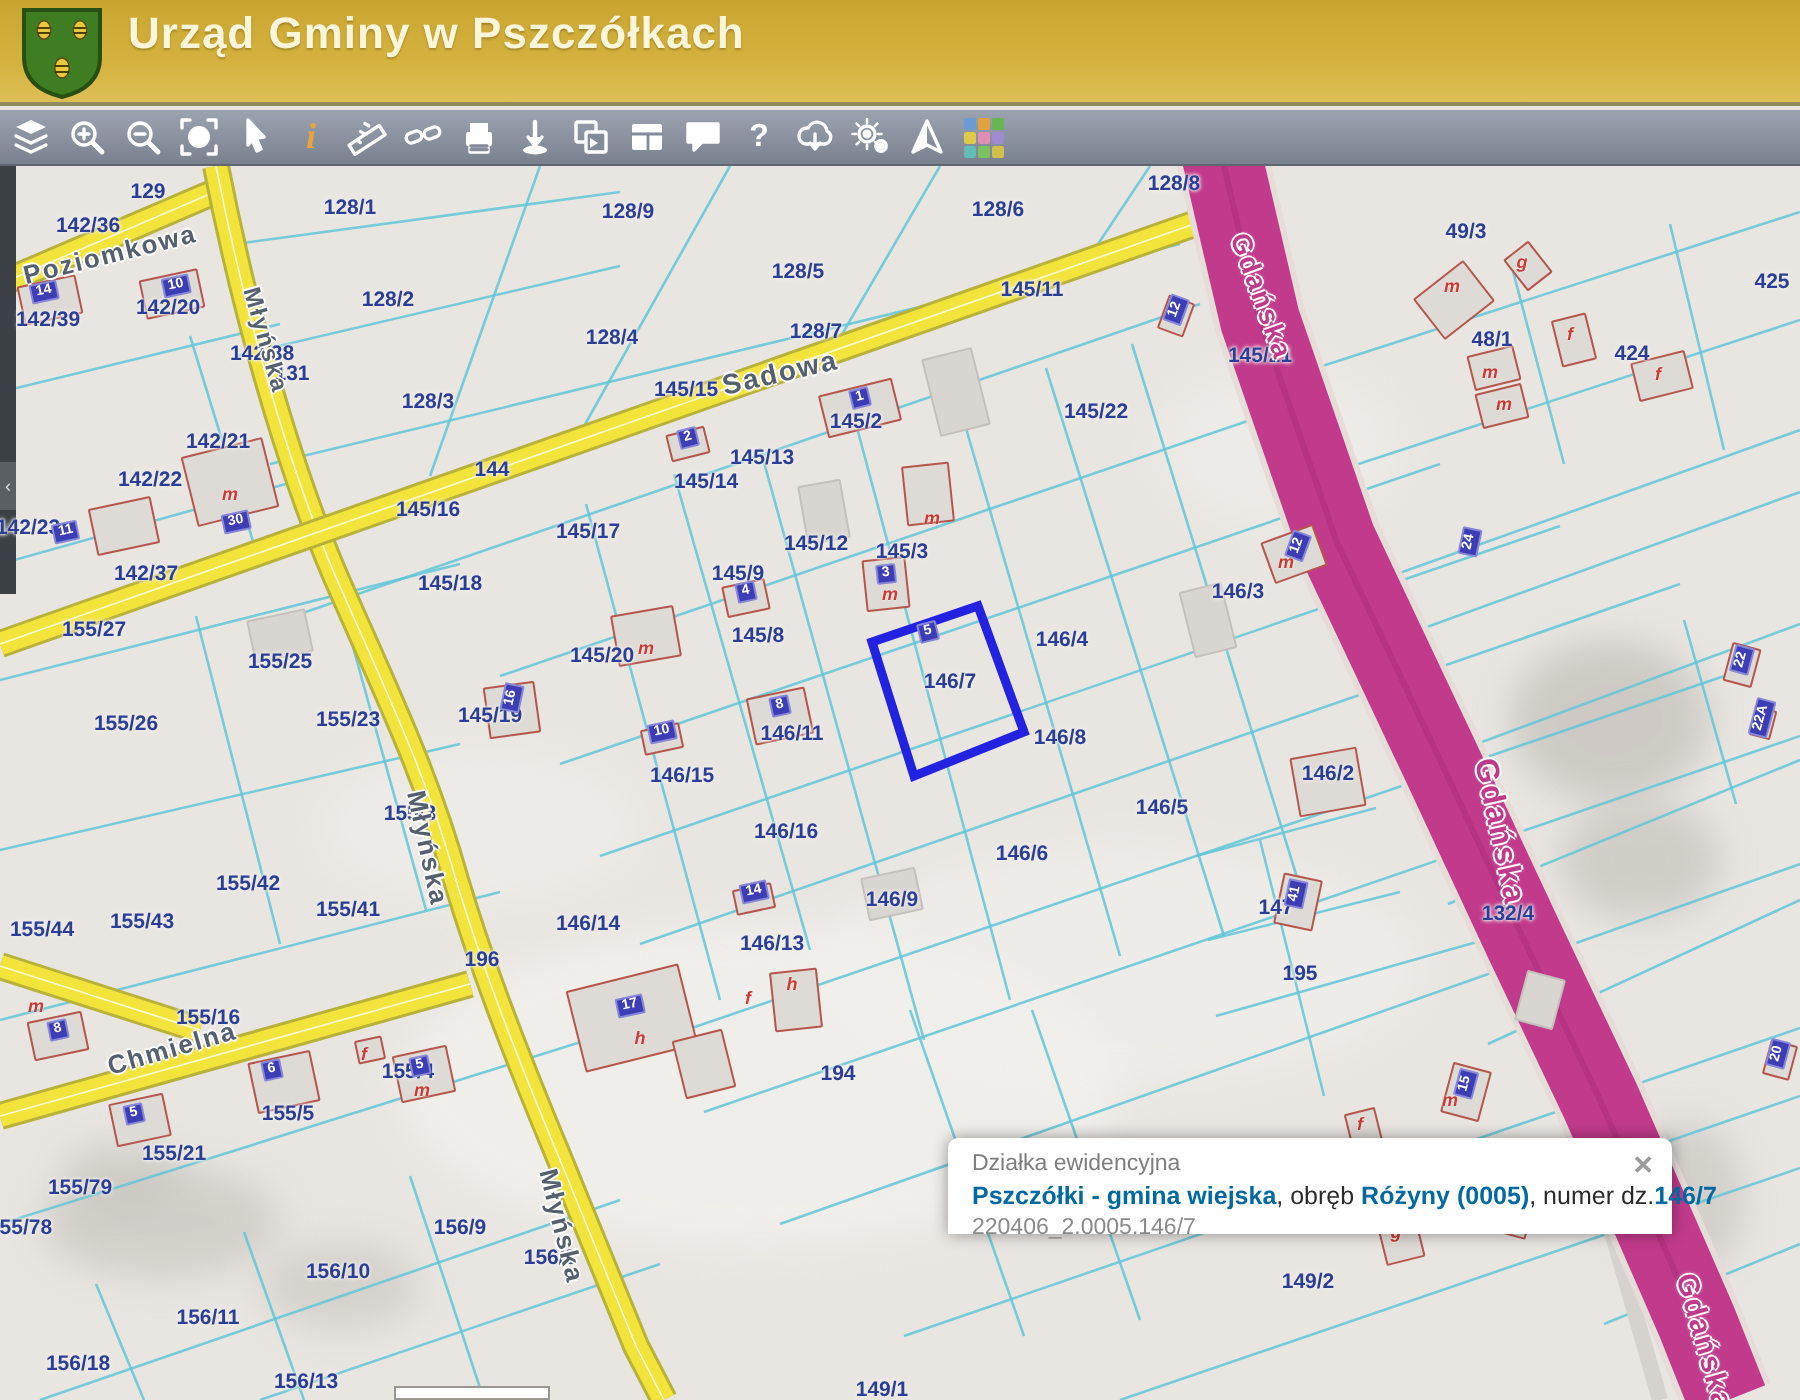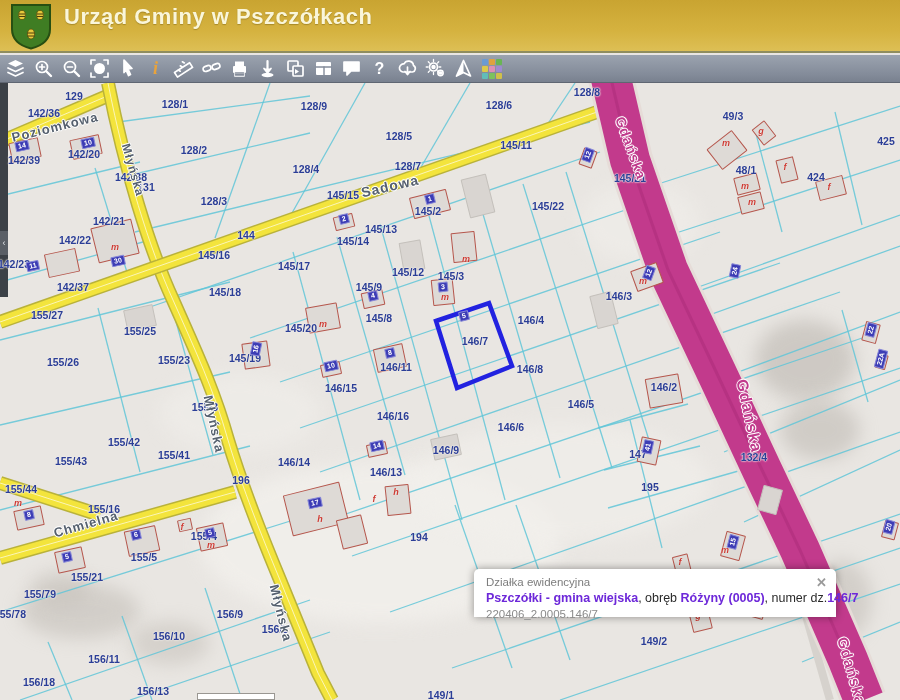--- a/index.html
+++ b/index.html
@@ -50,21 +50,21 @@
   #leftstrip .grip { position:absolute; left:0; top:148px; width:8px; height:24px; background:#5a5f66;
     color:#dfe2e6; font-size:9px; line-height:24px; text-align:center; cursor:pointer; }
 
   #scalebar { position:absolute; left:197px; top:610px; width:78px; height:7px; background:#fff; border:1px solid #9a9792; }
 
   
   #popup { position:absolute; left:474px; top:569px; width:362px; height:48px; background:#fff;
     border-radius:5px 5px 0 0; box-shadow:0 0 8px rgba(0,0,0,.4); padding:7px 12px 0 12px; z-index:30; }
   #popup-title { font-size:11.5px; color:#7d7d7d; }
   #popup-line { font-size:12.5px; color:#2a2a2a; margin-top:3px; white-space:nowrap; }
-  #popup-line b { color:#6d28d9; }
+  #popup-line b { color:#0369a1; }
   #popup-code { font-size:11.5px; color:#8a8a8a; margin-top:3px; }
   #popup-close { position:absolute; right:9px; top:6px; color:#9a9a9a; font-size:13px; font-weight:bold; cursor:pointer; }
 </style>
 </head>
 <body>
 
 <div id="stage">
 
   <div id="header">
     <svg id="logo" viewBox="0 0 42 47">
@@ -391,21 +391,21 @@
       <div class="plabel" style="left: 225px; top: 209px;">145/18</div>
       <div class="plabel" style="left: 47px; top: 232px;">155/27</div>
       <div class="plabel" style="left: 140px; top: 248px;">155/25</div>
       <div class="plabel" style="left: 245px; top: 275px;">145/19</div>
       <div class="plabel" style="left: 63px; top: 279px;">155/26</div>
       <div class="plabel" style="left: 174px; top: 277px;">155/23</div>
       <div class="plabel" style="left: 205px; top: 324px;">155/3</div>
       <div class="plabel" style="left: 174px; top: 339px; margin-top: 33px;">155/41</div>
       <div class="plabel" style="left: 124px; top: 359px;">155/42</div>
       <div class="plabel" style="left: 71px; top: 378px;">155/43</div>
-      <div class="plabel" style="left: 21px; top: 406px;">155/44</div>
+      <div class="plabel" style="left: 21px; top: 382px;">155/44</div>
       <div class="plabel" style="left: 241px; top: 397px;">196</div>
       <div class="plabel" style="left: 379px; top: 235px;">145/8</div>
       <div class="plabel" style="left: 301px; top: 245px;">145/20</div>
       <div class="plabel" style="left: 531px; top: 237px;">146/4</div>
       <div class="plabel" style="left: 475px; top: 258px;">146/7</div>
       <div class="plabel" style="left: 396px; top: 284px;">146/11</div>
       <div class="plabel" style="left: 530px; top: 286px;">146/8</div>
       <div class="plabel" style="left: 341px; top: 305px;">146/15</div>
       <div class="plabel" style="left: 581px; top: 321px;">146/5</div>
       <div class="plabel" style="left: 393px; top: 333px;">146/16</div>

